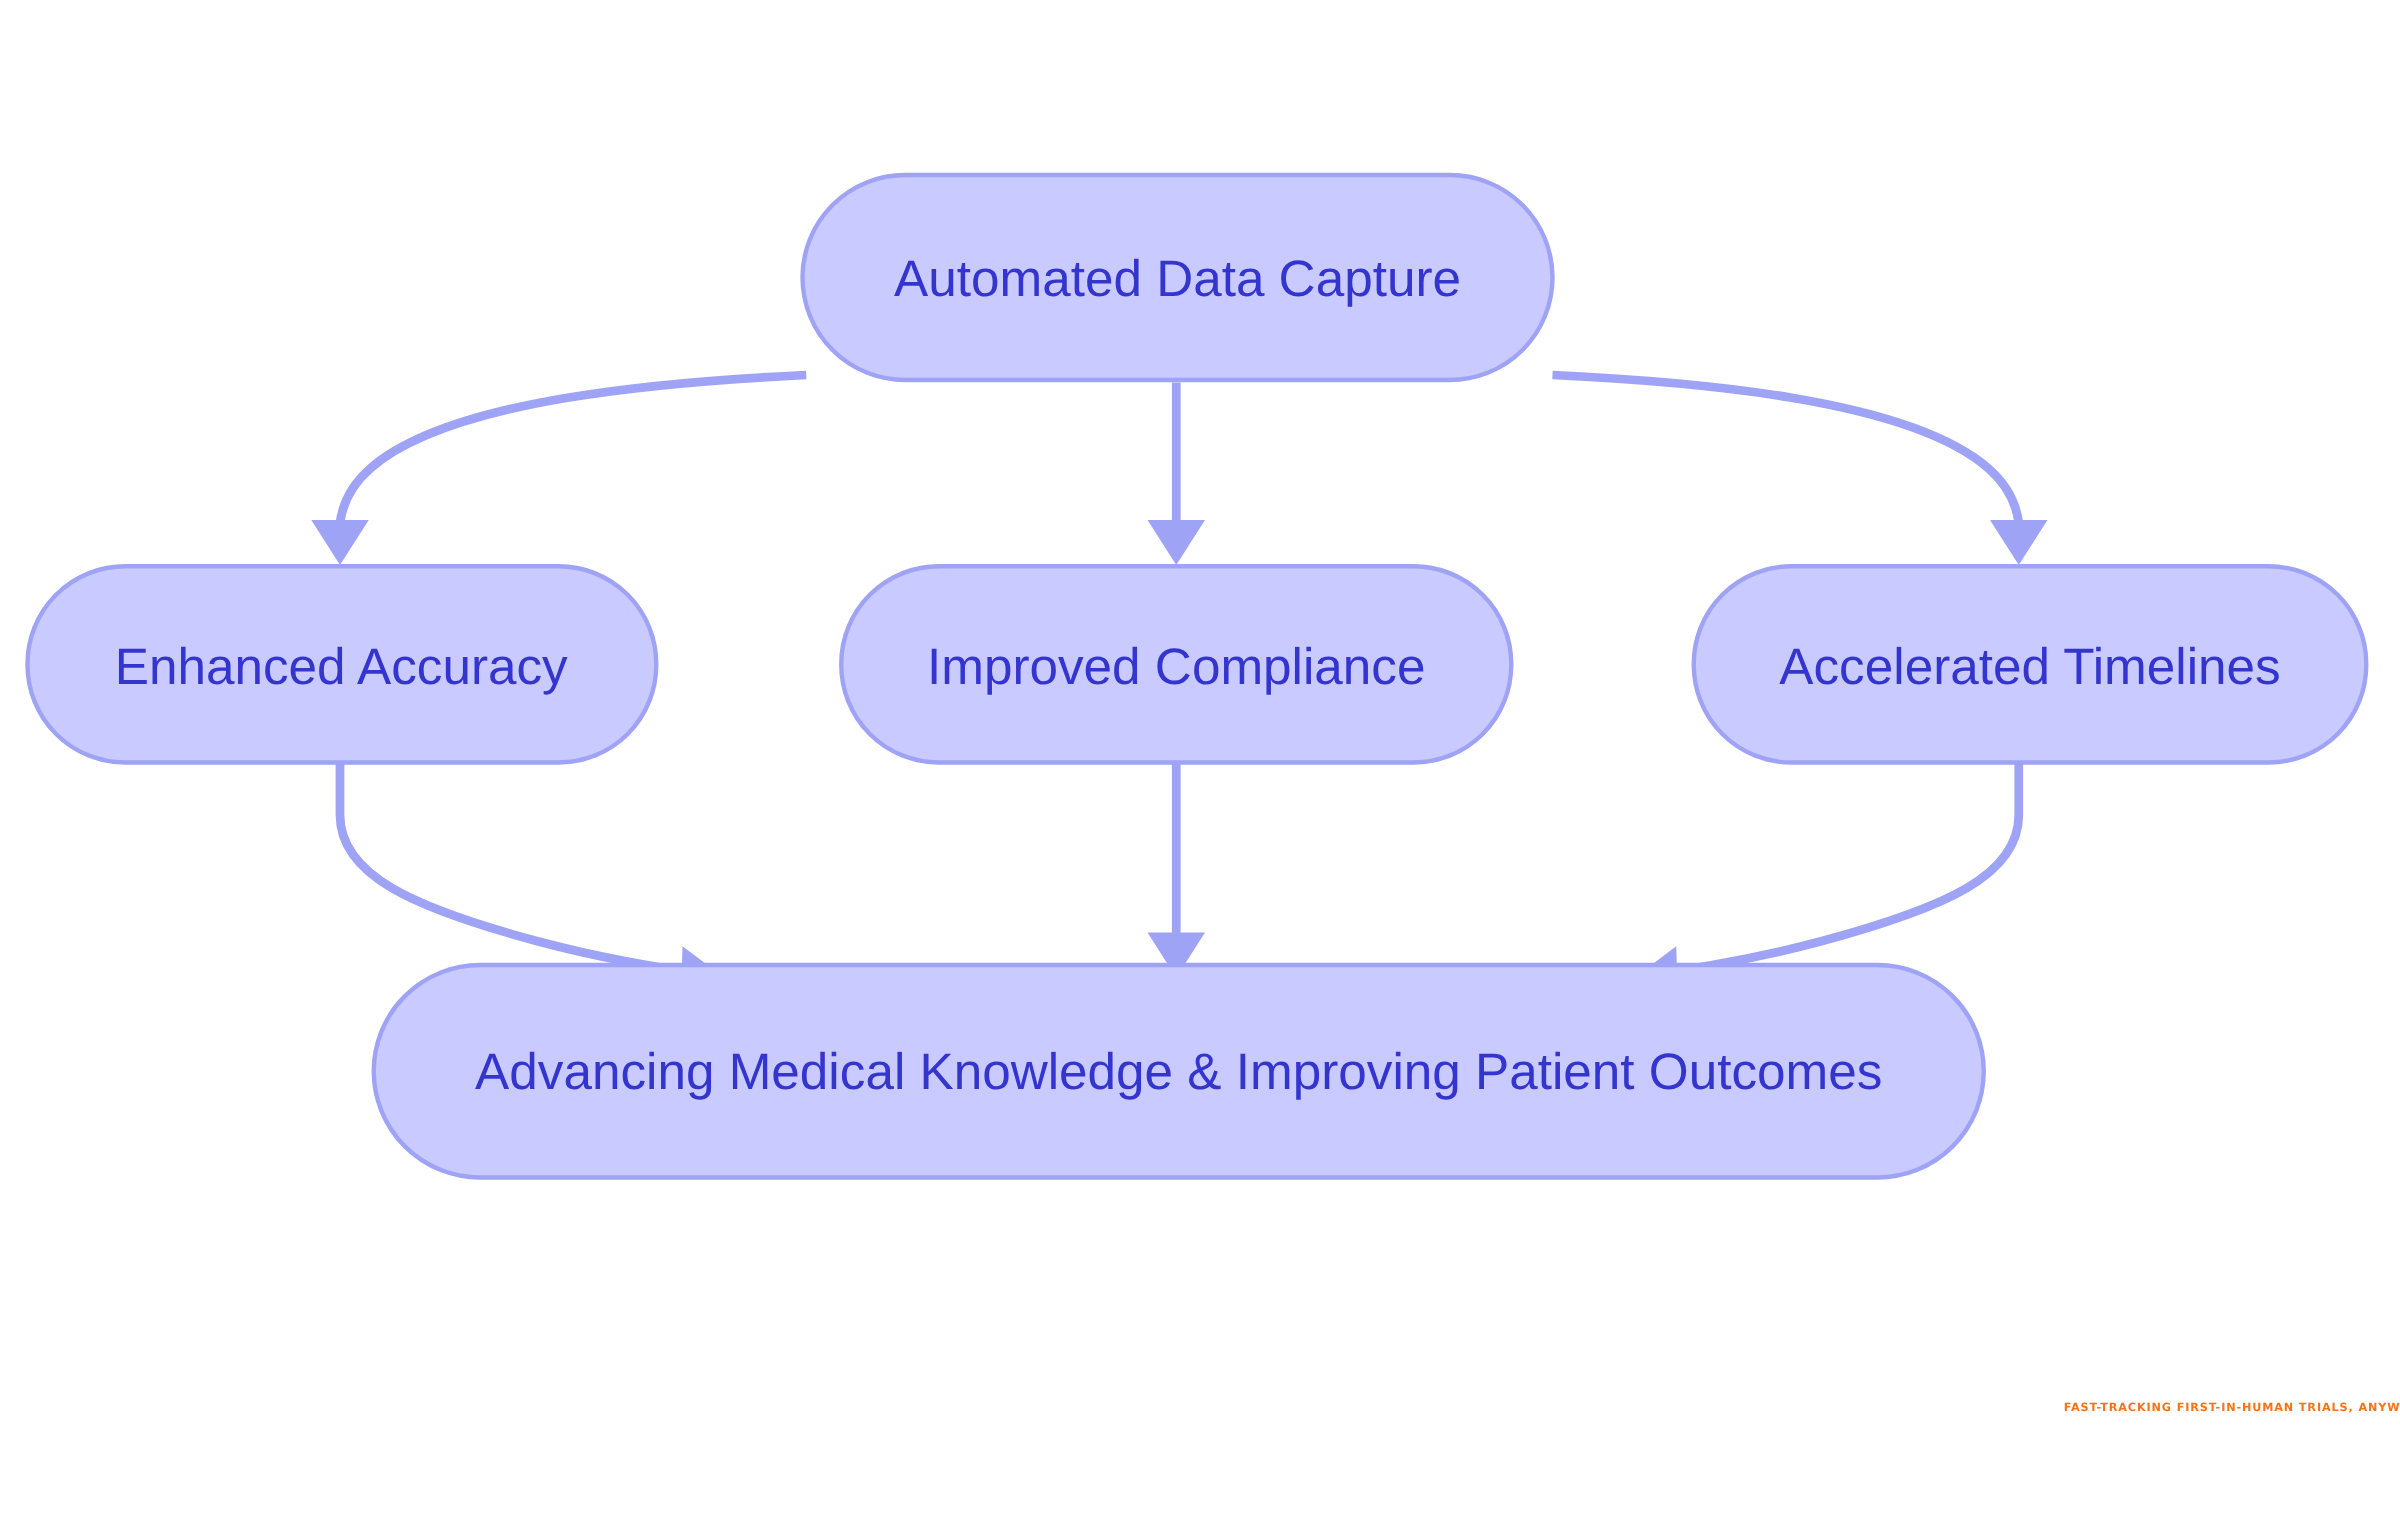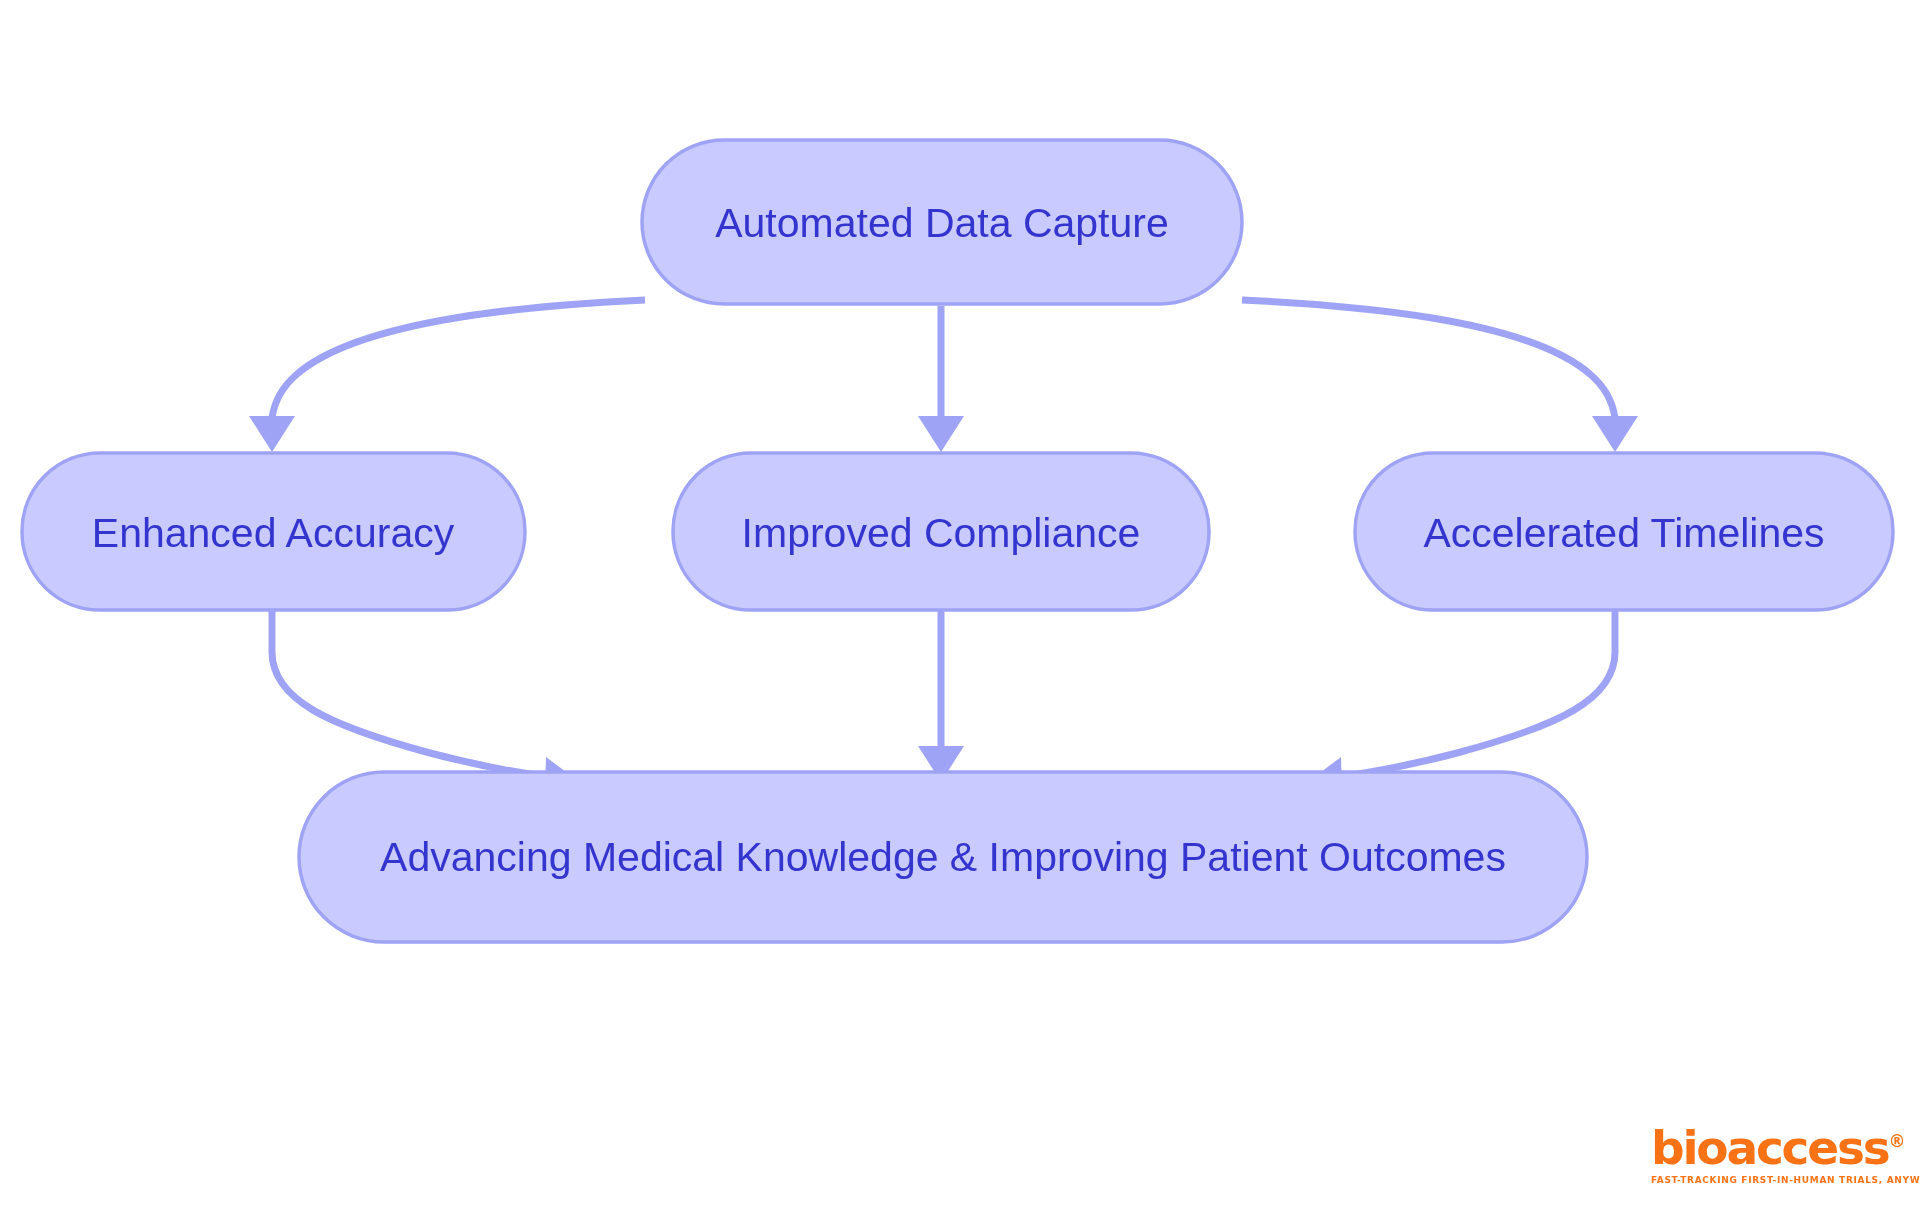--- a/index.html
+++ b/index.html
@@ -154,15 +154,14 @@
 
     <g>
       <rect class="node-shape" x="299" y="772" width="1288" height="170" rx="85" ry="85"></rect>
       <text class="node-label lvl2" x="943" y="857">Advancing Medical Knowledge &amp; Improving Patient Outcomes</text>
     </g>
 
   </g>
 </svg>
 
 <div id="brand-logo">
-  <span id="brand-wordmark"><span>bioaccess</span><span id="brand-reg">®</span></span>
   <span id="brand-tagline">FAST-TRACKING FIRST-IN-HUMAN TRIALS, ANYWHERE</span>
 </div>
 
 </body></html>

